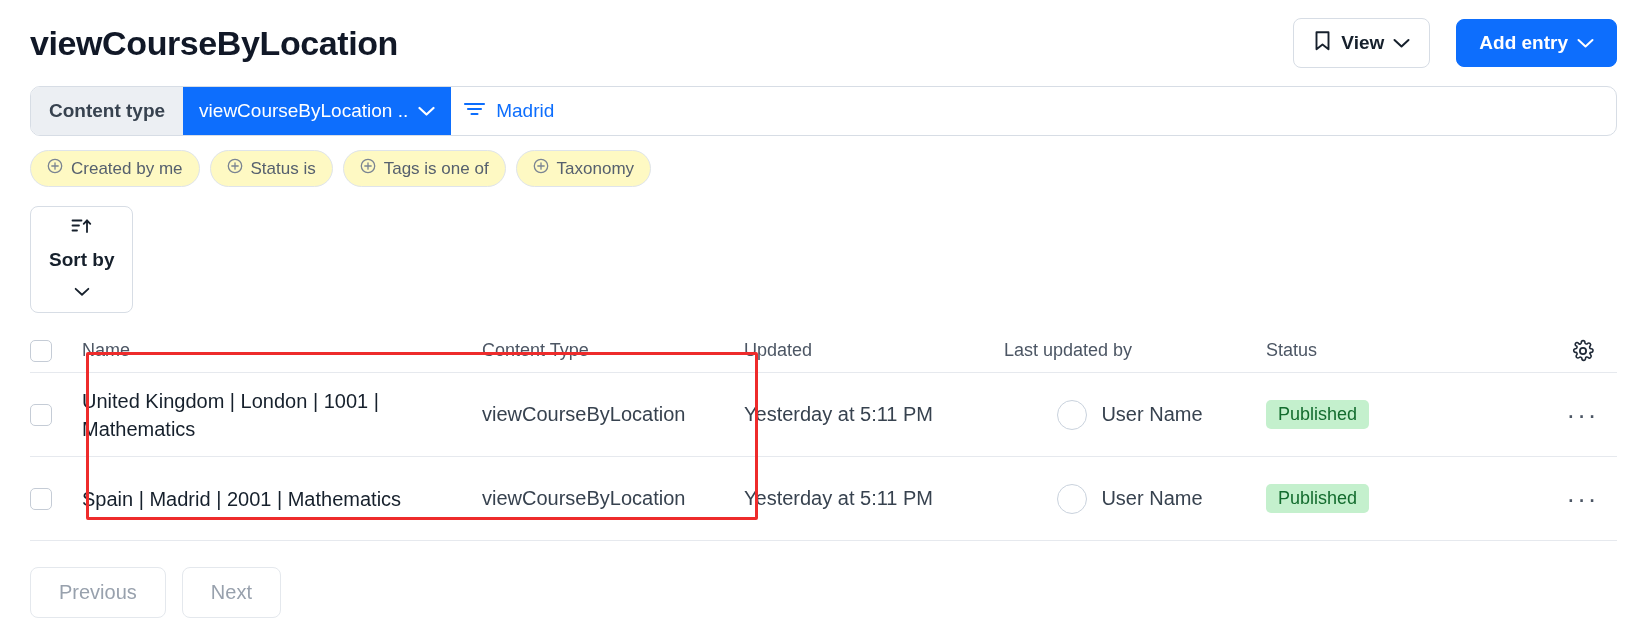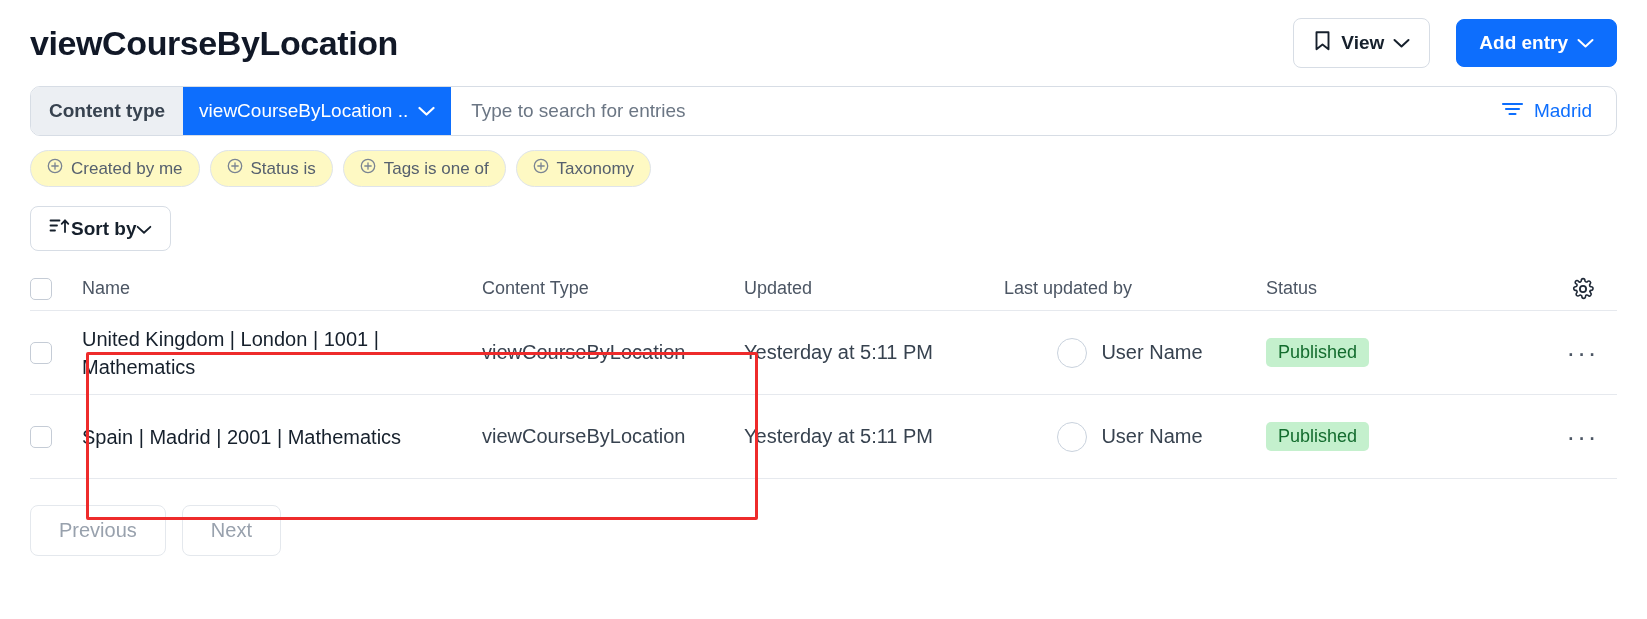--- a/index.html
+++ b/index.html
@@ -76,24 +76,24 @@
     display: inline-flex; align-items: center; gap: 8px;
     border: 1px solid #dfe4ea; border-radius: 999px;
     background: #fef9c3; color: #56606e;
     font-size: 17px; padding: 7px 16px; cursor: pointer;
     white-space: nowrap;
   }
 
   
   .sortwrap { padding: 19px 30px 0 30px; }
   .sort-btn {
-    display: inline-flex; align-items: center; 
+    display: inline-flex; align-items: center; gap: 9px;
     border: 1px solid #d7dde5; border-radius: 8px; background: #fff;
     font-size: 19px; font-weight: bold; color: #16202c;
-    padding: 10px 18px; cursor: pointer; font-family: inherit;
+    padding: 10px 18px; cursor: pointer; font-family: inherit; flex-direction: column;
   }
 
   
   .table { width: 100%; padding: 0 30px; margin-top: 16px; position: relative; }
   .trow { display: flex; align-items: center; border-bottom: 1px solid #e6e9ee; }
   .thead { height: 44px; }
   .thead .cell { color: #4c5664; font-size: 18px; }
   .cell { padding-right: 10px; }
   .c-check  { width: 52px; flex: 0 0 52px; display: flex; align-items: center; }
   .c-name   { width: 400px; flex: 0 0 400px; }
@@ -175,21 +175,20 @@
     <div class="searchbar">
       <div class="ct-label">Content type</div>
       <div class="ct-value">
         <span>viewCourseByLocation ..</span>
         <span class="chev">
           <svg width="17" height="11" viewBox="0 0 17 11">
               <path d="M1.5 2l7 6.5L15.5 2" stroke="#ffffff" stroke-width="2.2" fill="none" stroke-linecap="round" stroke-linejoin="round"></path>
             </svg>
         </span>
       </div>
-      <input class="search-input" type="text" placeholder="Type to search for entries" style="">
       <button class="filter-btn">
         <span>
           <svg width="23" height="16" viewBox="0 0 23 16">
             <path d="M2 3h19M5 8h13M8.5 13h6" stroke="#0d6efd" stroke-width="2.1" stroke-linecap="round"></path>
           </svg>
         </span>
         <span>Madrid</span>
       </button>
     </div>
   </div>

